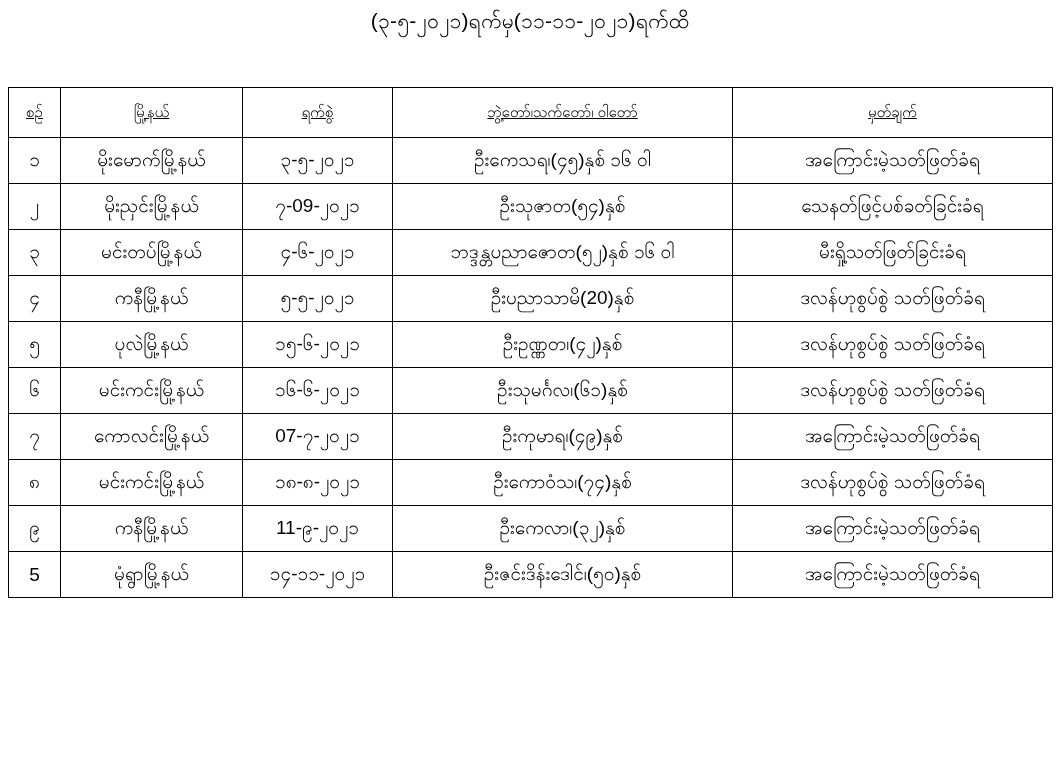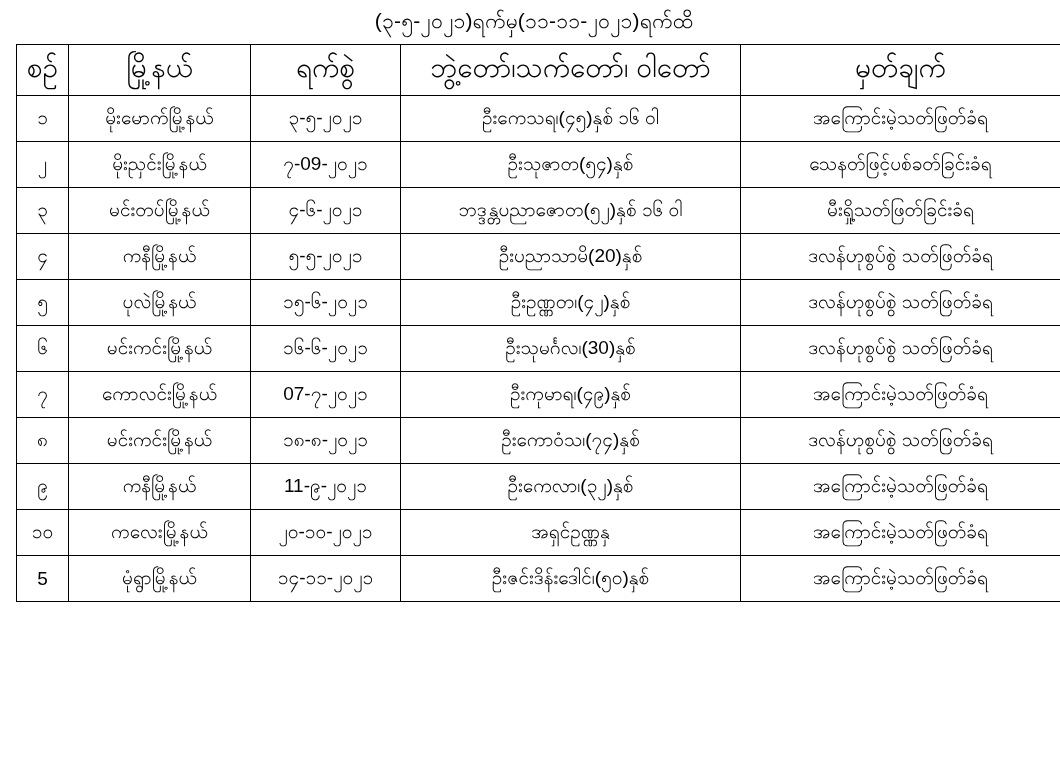--- a/index.html
+++ b/index.html
@@ -11,23 +11,24 @@
     width: 1060px;
     height: 766px;
     font-family: "Liberation Sans", "DejaVu Sans", sans-serif;
     color: #000000;
     overflow: hidden;
   }
   .page {
     width: 1060px;
     height: 766px;
     box-sizing: border-box;
-    padding: 6px 8px 0 16px;
+    padding: 6px 8px 0 8px;
     display: flex;
     flex-direction: column;
+    gap: 43px;
   }
   .title-block {
     text-align: center;
     line-height: 1.45;
     margin-bottom: 8px;
   }
   .title-line {
     font-size: 21px;
     letter-spacing: 0.2px;
   }
@@ -45,21 +46,22 @@
     font-weight: normal;
     text-align: center;
     vertical-align: middle;
     height: 46px;
     box-sizing: border-box;
     overflow: hidden;
     white-space: nowrap;
   }
   table.report thead th {
     height: 50px;
-    font-size: 28px;
+    font-size: 15px;
+    text-decoration: underline;
   }
   col.c0 { width: 52px; }
   col.c1 { width: 182px; }
   col.c2 { width: 150px; }
   col.c3 { width: 340px; }
   col.c4 { width: 320px; }
 </style>
 </head>
 <body>
 
@@ -119,21 +121,21 @@
         <td>၅</td>
         <td>ပုလဲမြို့နယ်</td>
         <td>၁၅-၆-၂၀၂၁</td>
         <td>ဦးဥဏ္ဏတ၊(၄၂)နှစ်</td>
         <td>ဒလန်ဟုစွပ်စွဲ သတ်ဖြတ်ခံရ</td>
       </tr>
       <tr>
         <td>၆</td>
         <td>မင်းကင်းမြို့နယ်</td>
         <td>၁၆-၆-၂၀၂၁</td>
-        <td>ဦးသုမင်္ဂလ၊(30)နှစ်</td>
+        <td>ဦးသုမင်္ဂလ၊(၆၁)နှစ်</td>
         <td>ဒလန်ဟုစွပ်စွဲ သတ်ဖြတ်ခံရ</td>
       </tr>
       <tr>
         <td>၇</td>
         <td>ကောလင်းမြို့နယ်</td>
         <td>07-၇-၂၀၂၁</td>
         <td>ဦးကုမာရ၊(၄၉)နှစ်</td>
         <td>အကြောင်းမဲ့သတ်ဖြတ်ခံရ</td>
       </tr>
       <tr>
@@ -144,27 +146,20 @@
         <td>ဒလန်ဟုစွပ်စွဲ သတ်ဖြတ်ခံရ</td>
       </tr>
       <tr>
         <td>၉</td>
         <td>ကနီမြို့နယ်</td>
         <td>11-၉-၂၀၂၁</td>
         <td>ဦးကေလာ၊(၃၂)နှစ်</td>
         <td>အကြောင်းမဲ့သတ်ဖြတ်ခံရ</td>
       </tr>
       <tr>
-        <td>၁၀</td>
-        <td>ကလေးမြို့နယ်</td>
-        <td>၂၀-၁၀-၂၀၂၁</td>
-        <td>အရှင်ဥဏ္ဏနှ</td>
-        <td>အကြောင်းမဲ့သတ်ဖြတ်ခံရ</td>
-      </tr>
-      <tr>
         <td>5</td>
         <td>မုံရွာမြို့နယ်</td>
         <td>၁၄-၁၁-၂၀၂၁</td>
         <td>ဦးဇင်းဒိန်းဒေါင်၊(၅၀)နှစ်</td>
         <td>အကြောင်းမဲ့သတ်ဖြတ်ခံရ</td>
       </tr>
     </tbody>
   </table>
 
 </div>

